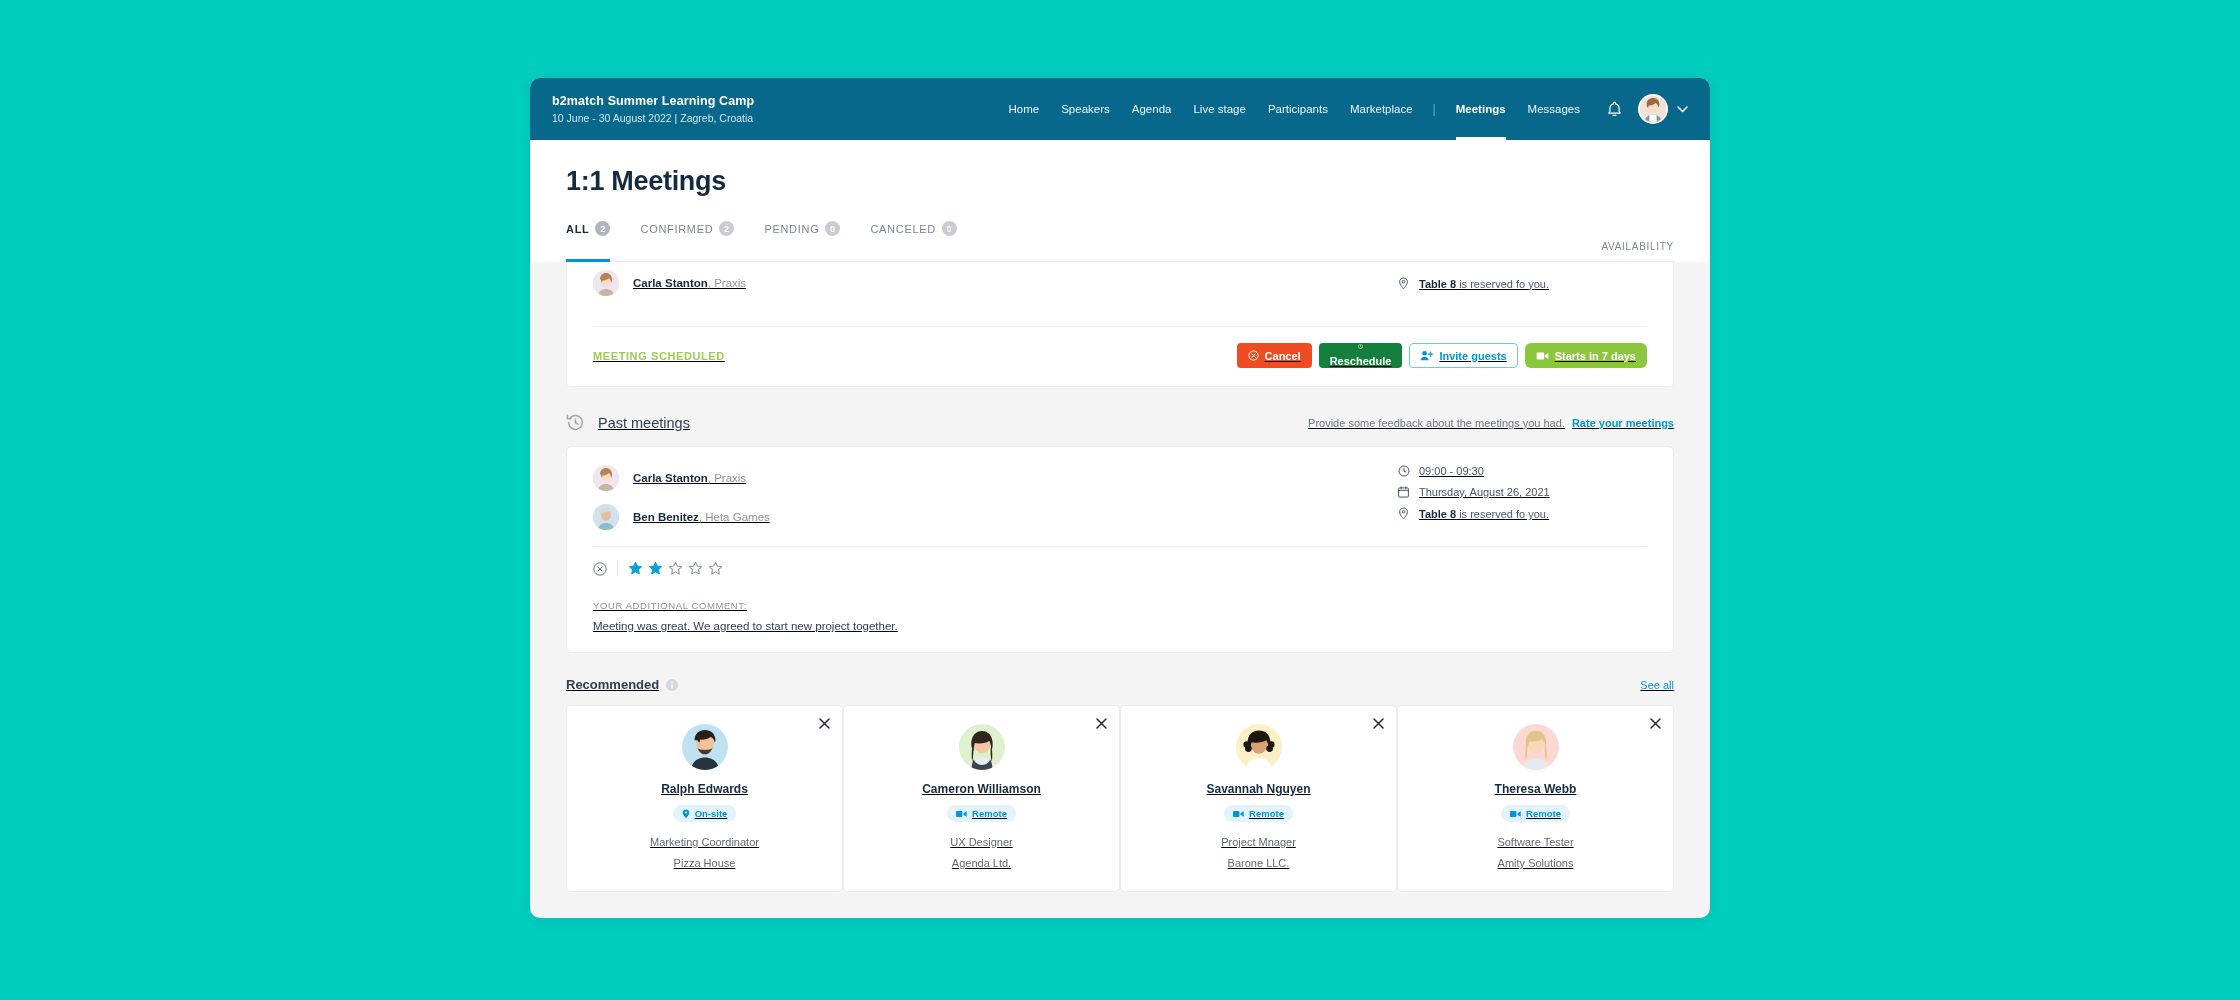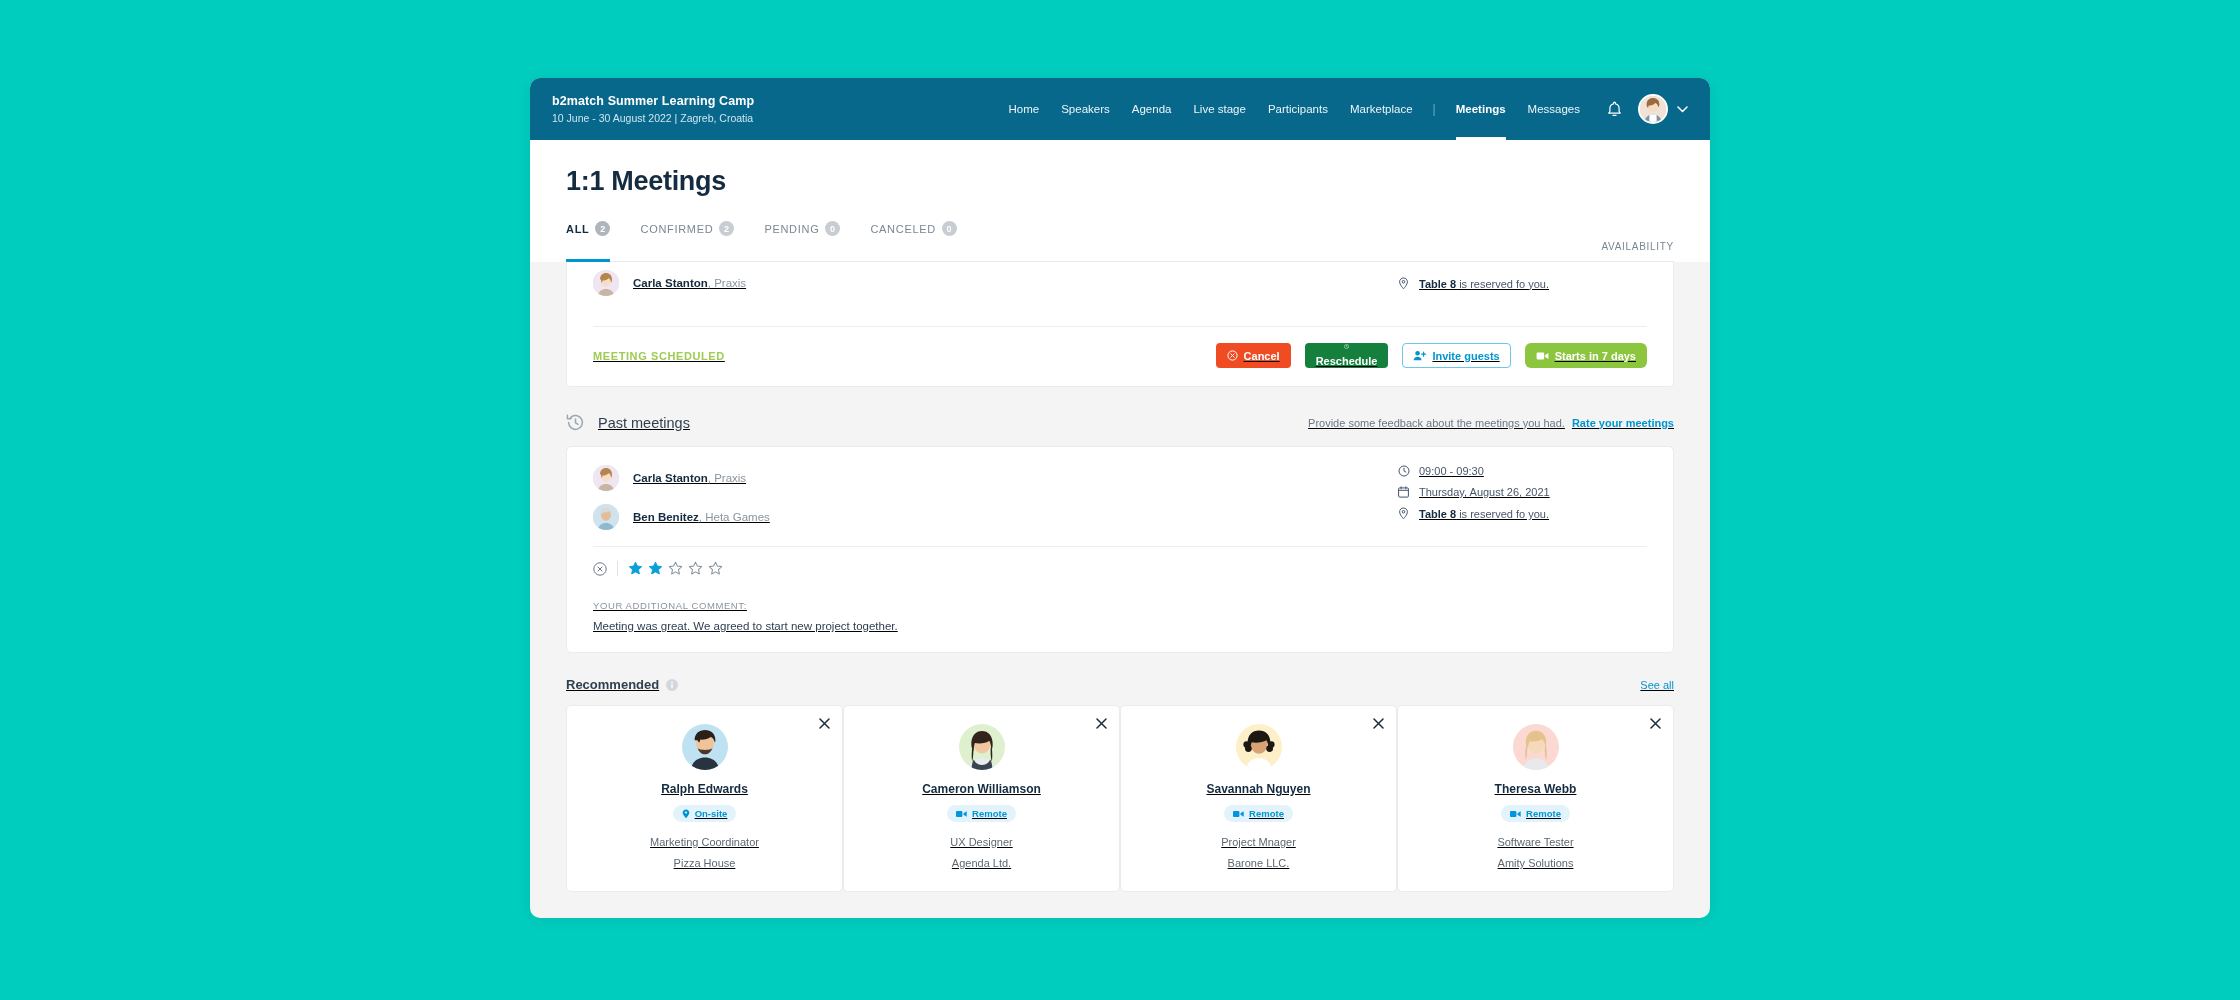--- a/index.html
+++ b/index.html
@@ -113,21 +113,21 @@
   .meta-line .mico { flex:none; width:13px; display:flex; justify-content:center;}
 
   .card-divider { height:1px; background:#eceef0; margin: 30px 0 0 0; }
 
   .actions-row {
     display:flex; align-items:center; padding: 16px 0 18px 0;
   }
   .status-sched {
     font-size: 11px; letter-spacing: .6px; color:#9dcc50; font-weight: 600;
   }
-  .btn-group { margin-left:auto; display:flex; gap: 14px; align-items:center;padding-left:35px;}
+  .btn-group { margin-left:auto; display:flex; gap: 7px; align-items:center;padding-left:35px;}
   .btn {
     display:inline-flex; align-items:center; gap:6px;
     height: 25px; padding: 0 10px; border-radius: 4px;
     font-size: 11px; font-weight: 700; color:#fff;
     border: 1px solid transparent; cursor:pointer; white-space:nowrap;
   }
   .btn-cancel   { background:#f04c23; }
   .btn-resched  { background:#15803d;flex-direction:column; }
   .btn-invite   { background:#ffffff; color:#0095cf; border-color:#6ec6e8; }
   .btn-starts   { background:#8cc63f;border-radius:6px; }

